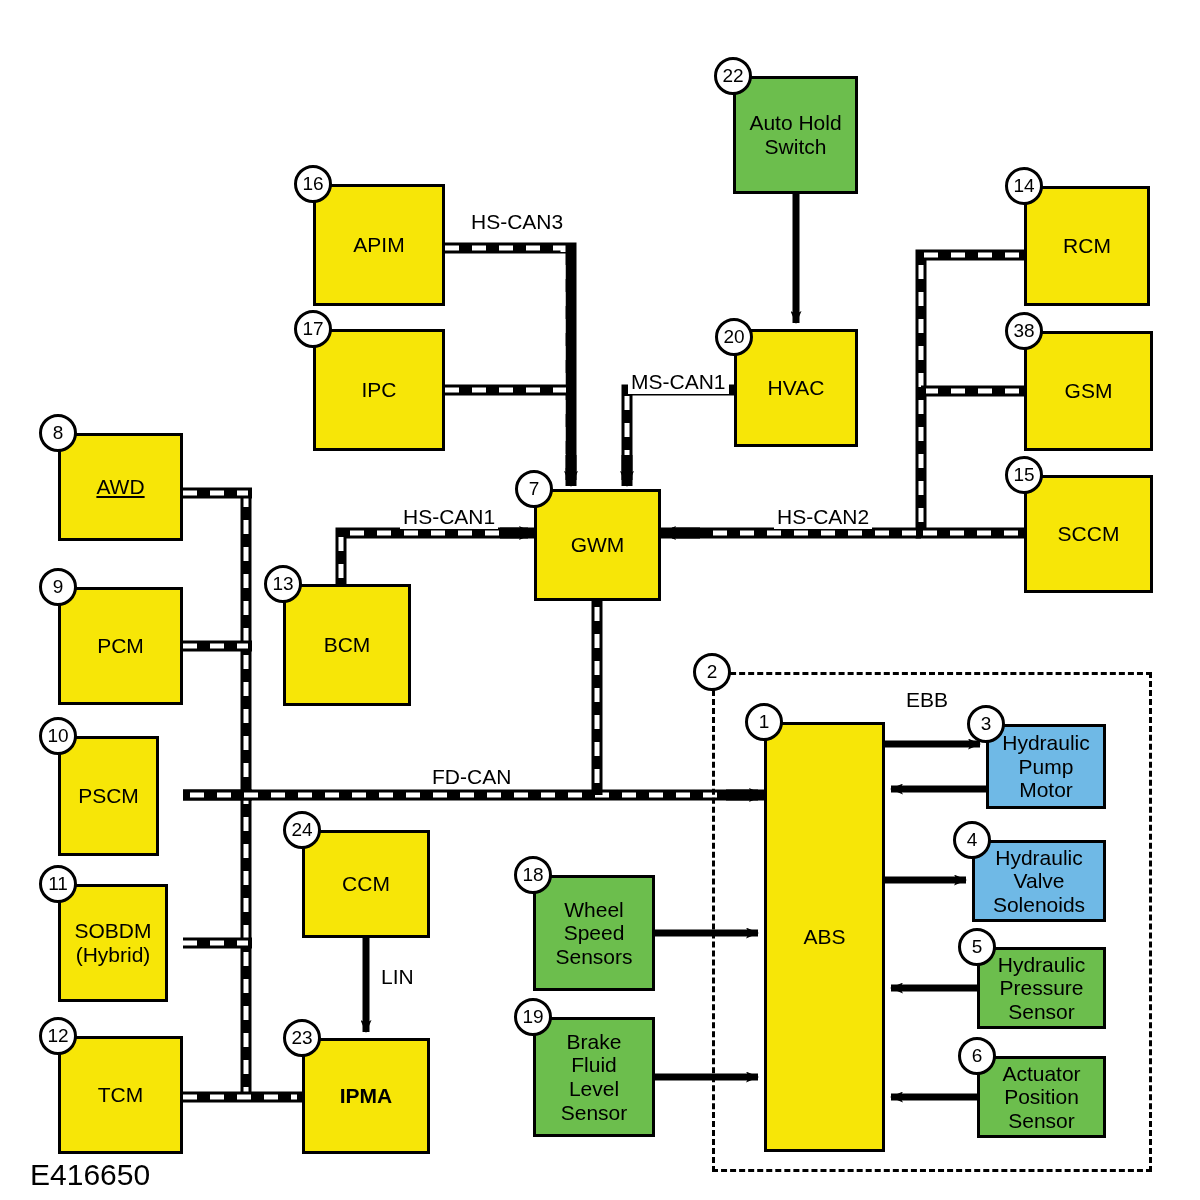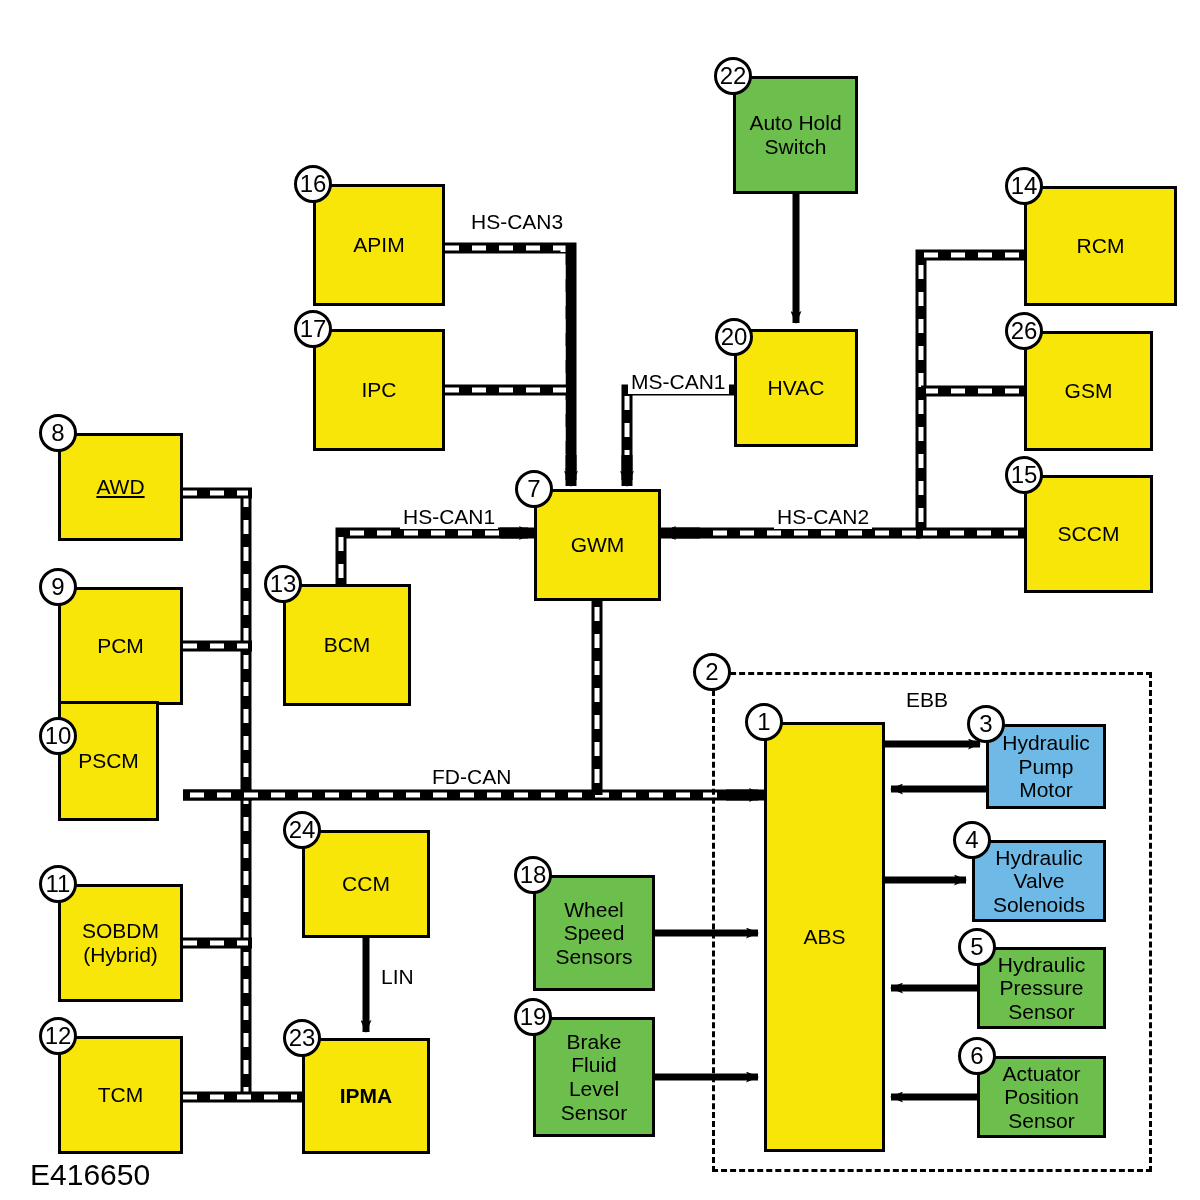--- a/index.html
+++ b/index.html
@@ -11,21 +11,21 @@
   .node{position:absolute;box-sizing:border-box;border:3px solid #000;
         display:flex;align-items:center;justify-content:center;text-align:center;
         font-size:21px;line-height:1.12;color:#000;z-index:5;padding:8px;}
   .node.yellow{background:#F7E607;}
   .node.green{background:#6CBE4D;}
   .node.blue{background:#6FB9E6;}
 
   .callout{position:absolute;width:38px;height:38px;border-radius:50%;
            background:#fff;border:3px solid #000;box-sizing:border-box;
            display:flex;align-items:center;justify-content:center;
-           font-size:24px;color:#000;z-index:20;}
+           font-size:19px;color:#000;z-index:20;}
 
   .buslabel{position:absolute;font-size:21px;color:#000;white-space:nowrap;z-index:15;
             background:#fff;padding:0 3px;}
 
   .ebbbox{position:absolute;box-sizing:border-box;border:3px dashed #000;z-index:1;background:transparent;}
   .ebblabel{position:absolute;font-size:21px;color:#000;z-index:15;background:#fff;padding:0 4px;}
 
   .refcode{position:absolute;font-size:30px;color:#000;z-index:15;}
 </style>
 </head>
@@ -133,57 +133,57 @@
 
   <div class="ebbbox" id="ebb-box" style="left: 712px; top: 672px; width: 440px; height: 500px;"></div>
   <div class="ebblabel" id="ebb-label" style="left: 902px; top: 688px;">EBB</div>
 
   <div id="nodes-layer">
       <div class="node green" style="left: 733px; top: 76px; width: 125px; height: 118px; white-space: pre-line;">Auto Hold
 Switch</div>
       <div class="callout" style="left: 714px; top: 57px;">22</div>
       <div class="node yellow" style="left: 313px; top: 184px; width: 132px; height: 122px; white-space: pre-line;">APIM</div>
       <div class="callout" style="left: 294px; top: 165px;">16</div>
-      <div class="node yellow" style="left: 1024px; top: 186px; width: 153px; height: 120px; white-space: pre-line;">RCM</div>
+      <div class="node yellow" style="left: 1024px; top: 186px; width: 126px; height: 120px; white-space: pre-line;">RCM</div>
       <div class="callout" style="left: 1005px; top: 167px;">14</div>
       <div class="node yellow" style="left: 313px; top: 329px; width: 132px; height: 122px; white-space: pre-line;">IPC</div>
       <div class="callout" style="left: 294px; top: 310px;">17</div>
       <div class="node yellow" style="left: 734px; top: 329px; width: 124px; height: 118px; white-space: pre-line;">HVAC</div>
       <div class="callout" style="left: 715px; top: 310px; margin-top: 8px;">20</div>
       <div class="node yellow" style="left: 1024px; top: 331px; width: 129px; height: 120px; white-space: pre-line;">GSM</div>
-      <div class="callout" style="left: 1005px; top: 312px;">26</div>
+      <div class="callout" style="left: 1005px; top: 312px;">38</div>
       <div class="node yellow" style="left: 58px; top: 433px; width: 125px; height: 108px; white-space: pre-line; text-decoration: underline;">AWD</div>
       <div class="callout" style="left: 39px; top: 414px;">8</div>
       <div class="node yellow" style="left: 534px; top: 489px; width: 127px; height: 112px; white-space: pre-line;">GWM</div>
       <div class="callout" style="left: 515px; top: 470px;">7</div>
       <div class="node yellow" style="left: 1024px; top: 475px; width: 129px; height: 118px; white-space: pre-line;">SCCM</div>
       <div class="callout" style="left: 1005px; top: 456px;">15</div>
       <div class="node yellow" style="left: 58px; top: 587px; width: 125px; height: 118px; white-space: pre-line;">PCM</div>
       <div class="callout" style="left: 39px; top: 568px;">9</div>
       <div class="node yellow" style="left: 283px; top: 584px; width: 128px; height: 122px; white-space: pre-line;">BCM</div>
       <div class="callout" style="left: 264px; top: 565px;">13</div>
       <div class="node blue" style="left: 986px; top: 724px; width: 120px; height: 85px; white-space: pre-line;">Hydraulic
 Pump
 Motor</div>
       <div class="callout" style="left: 967px; top: 705px;">3</div>
-      <div class="node yellow" style="left: 58px; top: 701px; width: 101px; height: 120px; white-space: pre-line;">PSCM</div>
+      <div class="node yellow" style="left: 58px; top: 736px; width: 101px; height: 120px; white-space: pre-line;">PSCM</div>
       <div class="callout" style="left: 39px; top: 717px;">10</div>
       <div class="node yellow" style="left: 764px; top: 722px; width: 121px; height: 430px; white-space: pre-line;">ABS</div>
       <div class="callout" style="left: 745px; top: 703px;">1</div>
       <div class="node yellow" style="left: 302px; top: 830px; width: 128px; height: 108px; white-space: pre-line;">CCM</div>
       <div class="callout" style="left: 283px; top: 811px;">24</div>
       <div class="node blue" style="left: 972px; top: 840px; width: 134px; height: 82px; white-space: pre-line;">Hydraulic
 Valve
 Solenoids</div>
       <div class="callout" style="left: 953px; top: 821px;">4</div>
       <div class="node green" style="left: 533px; top: 875px; width: 122px; height: 116px; white-space: pre-line;">Wheel
 Speed
 Sensors</div>
       <div class="callout" style="left: 514px; top: 856px;">18</div>
-      <div class="node yellow" style="left: 58px; top: 884px; width: 125px; height: 118px; white-space: pre-line;">SOBDM
+      <div class="node yellow" style="left: 58px; top: 884px; width: 110px; height: 118px; white-space: pre-line;">SOBDM
 (Hybrid)</div>
       <div class="callout" style="left: 39px; top: 865px;">11</div>
       <div class="node green" style="left: 977px; top: 947px; width: 129px; height: 82px; white-space: pre-line;">Hydraulic
 Pressure
 Sensor</div>
       <div class="callout" style="left: 958px; top: 928px;">5</div>
       <div class="node green" style="left: 533px; top: 1017px; width: 122px; height: 120px; white-space: pre-line;">Brake
 Fluid
 Level
 Sensor</div>

